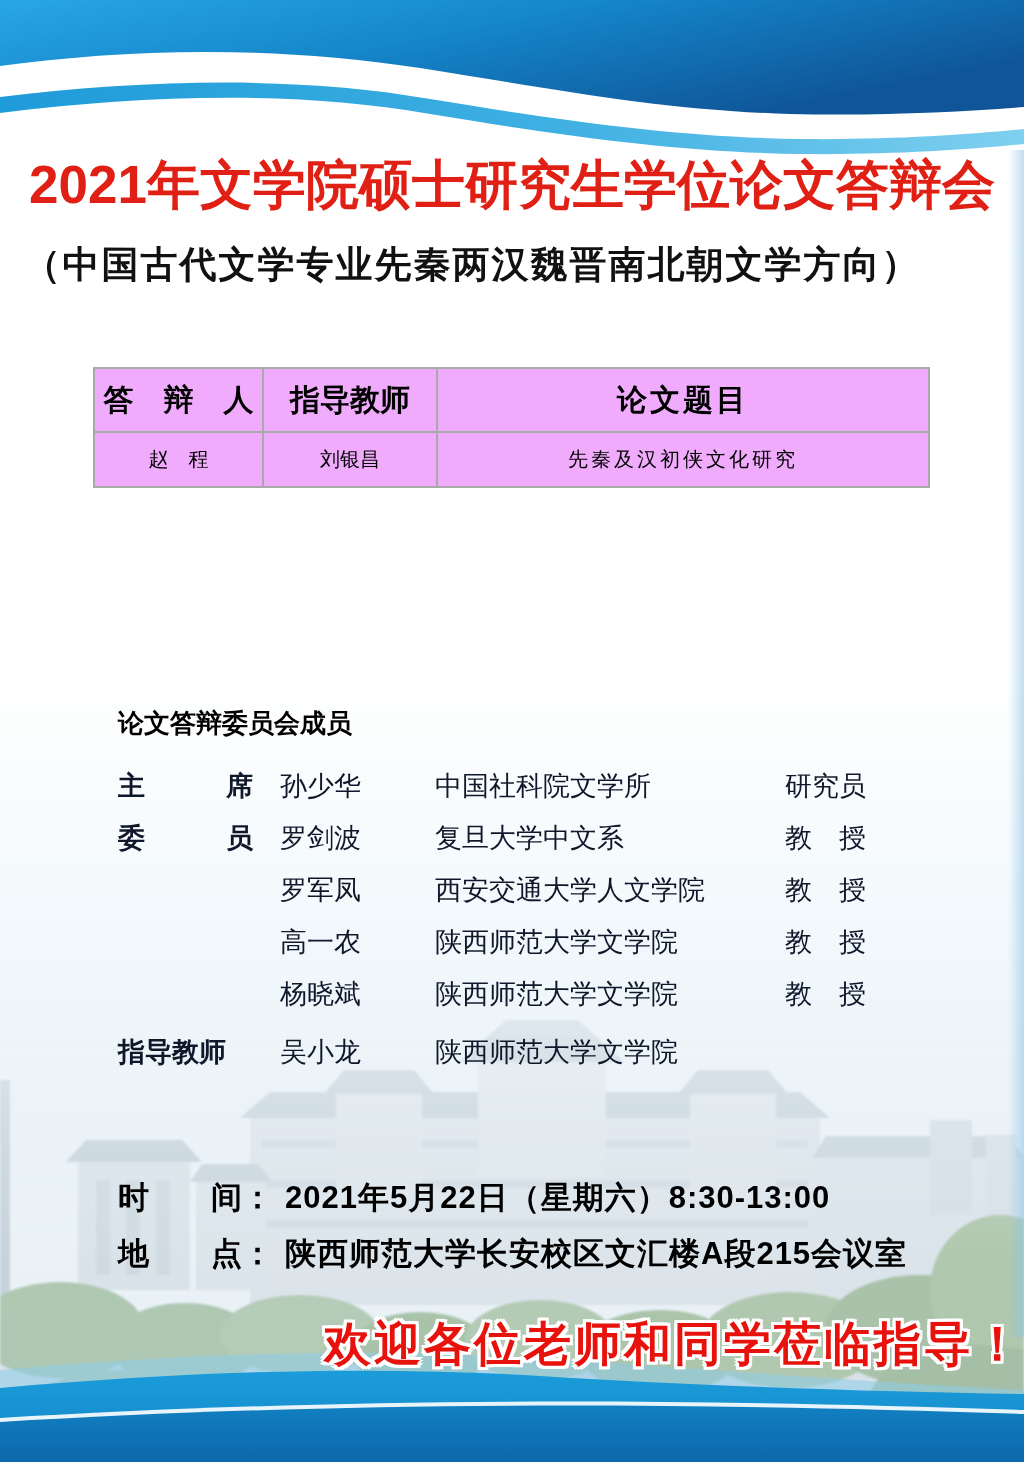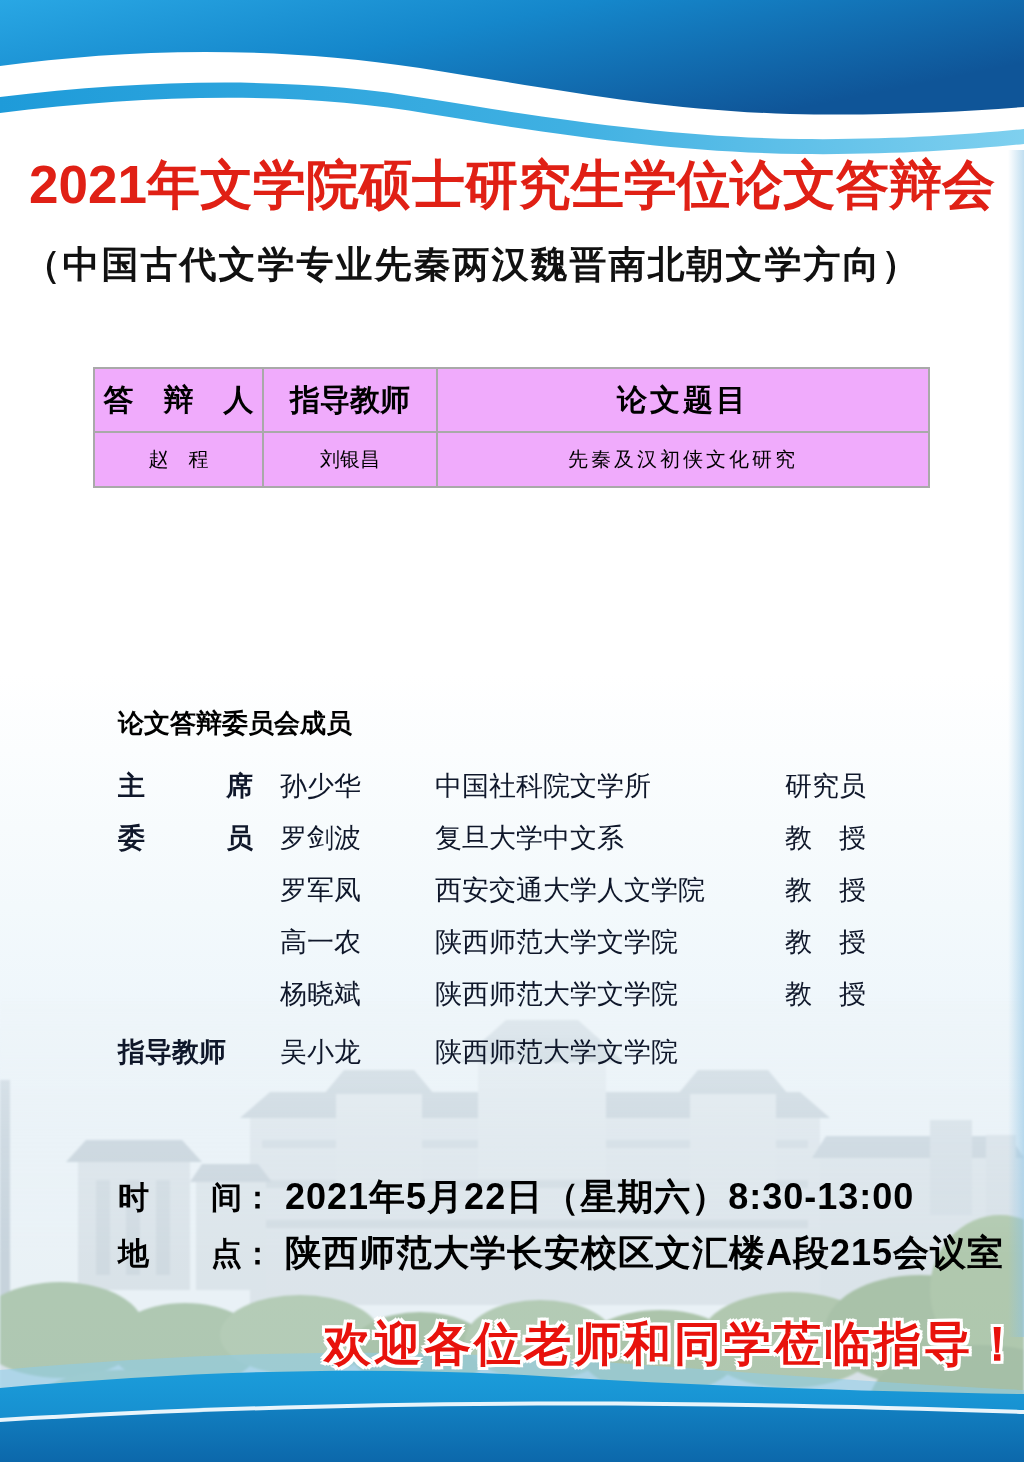--- a/index.html
+++ b/index.html
@@ -40,21 +40,21 @@
   .committee{position:absolute;left:0;top:760px;width:1024px;}
   .crow{display:grid;grid-template-columns:162px 155px 350px 120px;
     padding-left:118px;height:52px;align-items:center;
     font-size:27px;color:#0f172a;}
   .crow .role{font-weight:bold;}
   .crow.secretary{margin-top:6px;}
 
   .schedule-row{position:absolute;left:0;width:1024px;height:55px;
     display:flex;align-items:center;font-weight:bold;color:#000;}
   .schedule-row .slabel{margin-left:118px;width:167px;font-size:31px;}
-  .schedule-row .svalue{font-size:36px;letter-spacing:1px;}
+  .schedule-row .svalue{font-size:31px;letter-spacing:1px;}
   .schedule-row.time{top:1170px;}
   .schedule-row.place{top:1226px;}
 
   .welcome{position:absolute;left:0;top:1313px;width:1024px;text-align:right;
     font-size:47px;font-weight:900;color:#e8120c;letter-spacing:3px;white-space:nowrap;
     text-shadow:-3px -3px 0 #fff,3px -3px 0 #fff,-3px 3px 0 #fff,3px 3px 0 #fff,
                  0 -3px 0 #fff,0 3px 0 #fff,-3px 0 0 #fff,3px 0 0 #fff;}
 </style>
 </head>
 <body>

